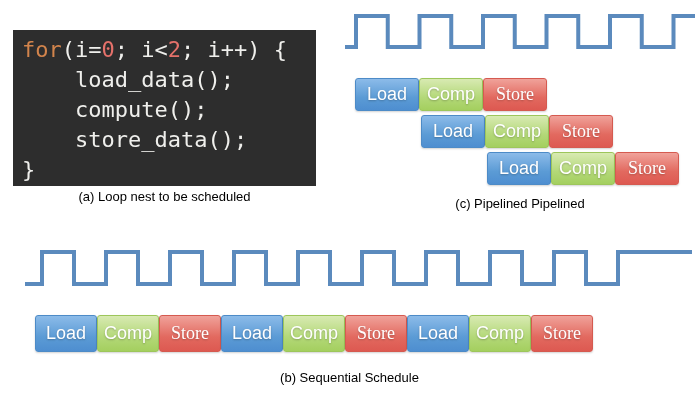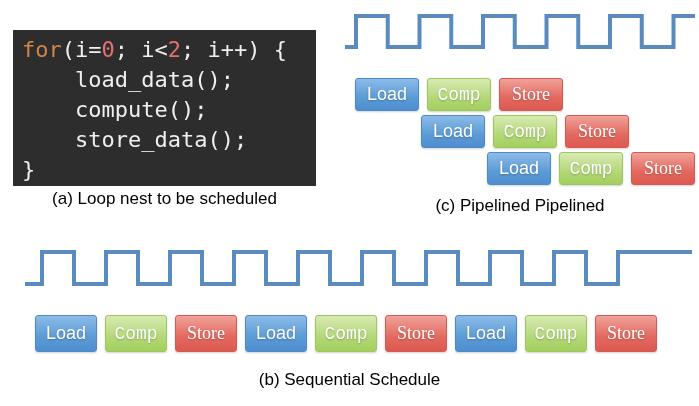--- a/index.html
+++ b/index.html
@@ -11,41 +11,41 @@
   .code-block{
     position:absolute;left:13px;top:30px;width:303px;height:156px;
     box-sizing:border-box;background:#2d2d2d;padding:5px 0 0 9px;
     font-family:"DejaVu Sans Mono",monospace;font-size:22px;line-height:30px;
     white-space:pre;color:#efefec;
   }
   .tok-pl{color:#efefec;}
   .tok-kw{color:#d2844c;}
   .tok-num{color:#e5716a;}
   
-  .caption{position:absolute;font-size:17px;color:#000;text-align:center;}
+  .caption{position:absolute;font-size:13px;color:#000;text-align:center;}
   .caption-a{left:13px;top:189px;width:303px;}
   .caption-c{left:380px;top:196px;width:280px;}
   .caption-b{left:163px;top:370px;width:373px;}
   
   .clock{position:absolute;}
   .clock polyline{fill:none;stroke:#5b8abd;stroke-width:4;stroke-linejoin:miter;}
   
   .stage-row{position:absolute;display:flex;}
   .stage-box{
-    box-sizing:border-box;border-radius:3px;margin-right:8px;
+    box-sizing:border-box;border-radius:3px;margin-right:0;
     display:flex;align-items:center;justify-content:center;
     color:#fff;font-size:18px;
     text-shadow:0 1px 2px rgba(0,0,0,0.25);
     border:1px solid rgba(0,0,0,0.12);
     box-shadow:0 1px 2px rgba(0,0,0,0.18);
   }
   .pipe .stage-box{width:64px;height:33px;}
   .seq .stage-box{width:62px;height:37px;}
   .stage-load {background:linear-gradient(to bottom,#8cbbe9 0%,#5b9bd5 60%,#4e8ed0 100%);border-color:#4d8bc7;}
-  .stage-comp {background:linear-gradient(to bottom,#d8eab2 0%,#b3d878 60%,#a4cf5f 100%);border-color:#9dc65b;font-family:Liberation Mono, monospace;}
+  .stage-comp {background:linear-gradient(to bottom,#d8eab2 0%,#b3d878 60%,#a4cf5f 100%);border-color:#9dc65b;}
   .stage-store{background:linear-gradient(to bottom,#f0a29a 0%,#e2695f 60%,#dd5951 100%);border-color:#d55a50;font-family:Liberation Serif, serif;}
 </style>
 </head>
 <body>
 
 <div id="stage">
 
   <div class="code-block" id="code-block"><div class="code-line"><span class="tok-kw">for</span><span class="tok-pl">(i=</span><span class="tok-num">0</span><span class="tok-pl">; i&lt;</span><span class="tok-num">2</span><span class="tok-pl">; i++) {</span></div><div class="code-line"><span class="tok-pl">    load_data();</span></div><div class="code-line"><span class="tok-pl">    compute();</span></div><div class="code-line"><span class="tok-pl">    store_data();</span></div><div class="code-line"><span class="tok-pl">}</span></div></div>
   <div class="caption caption-a">(a) Loop nest to be scheduled</div>
 

